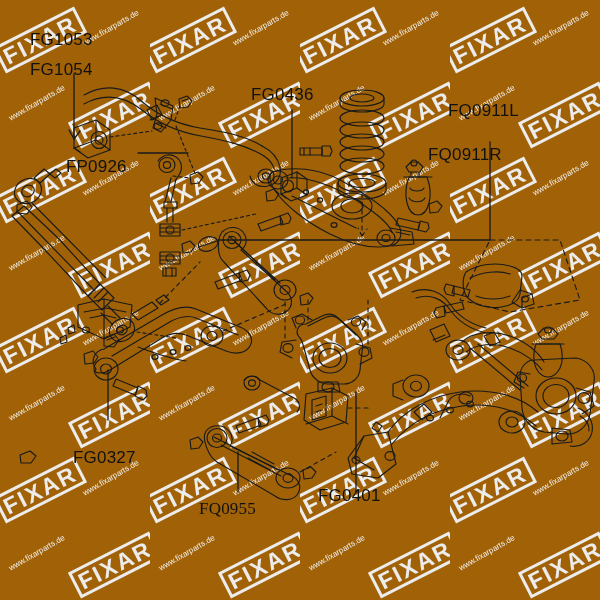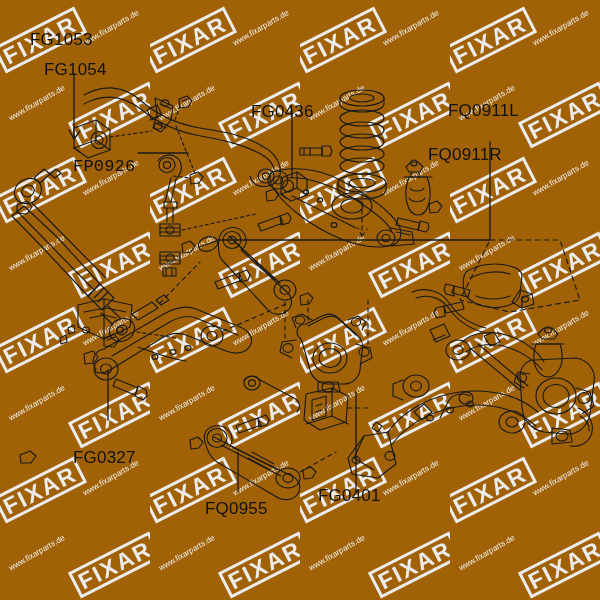--- a/index.html
+++ b/index.html
@@ -458,23 +458,23 @@
 
       <g>
         <path d="M20 455 l10 -4 l6 5 l-5 7 l-10 0 z"></path>
       </g>
 
     </g>
   </svg>
 
   <div id="labels">
     <div class="lbl" style="left: 30px; top: 31px;">FG1053</div>
-    <div class="lbl" style="left: 44px; top: 61px;">FG1054</div>
-    <div class="lbl" style="left: 251px; top: 103px;">FG0436</div>
+    <div class="lbl" style="left: 30px; top: 61px;">FG1054</div>
+    <div class="lbl" style="left: 251px; top: 86px;">FG0436</div>
     <div class="lbl" style="left: 448px; top: 102px;">FQ0911L</div>
     <div class="lbl" style="left: 428px; top: 146px;">FQ0911R</div>
-    <div class="lbl" style="left: 73px; top: 158px; font-family: Liberation Mono, monospace;">FP0926</div>
+    <div class="lbl" style="left: 66px; top: 158px;">FP0926</div>
     <div class="lbl" style="left: 73px; top: 449px;">FG0327</div>
-    <div class="lbl" style="left: 205px; top: 500px;">FQ0955</div>
+    <div class="lbl" style="left: 199px; top: 500px; font-family: Liberation Serif, serif;">FQ0955</div>
     <div class="lbl" style="left: 318px; top: 487px;">FG0401</div>
   </div>
 
 </div>
 
 </body></html>

